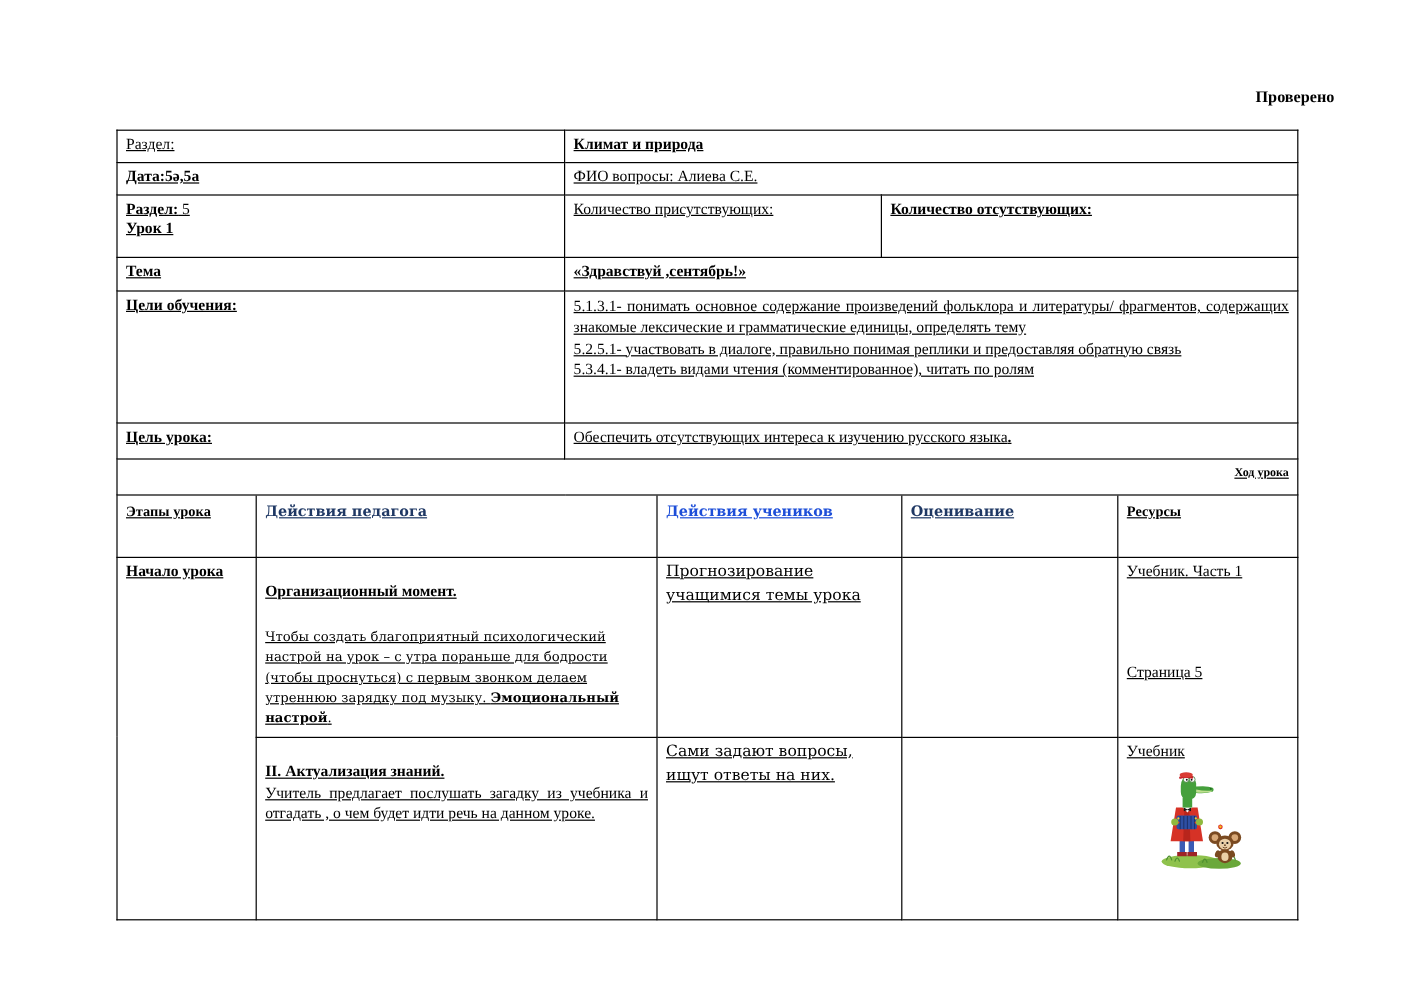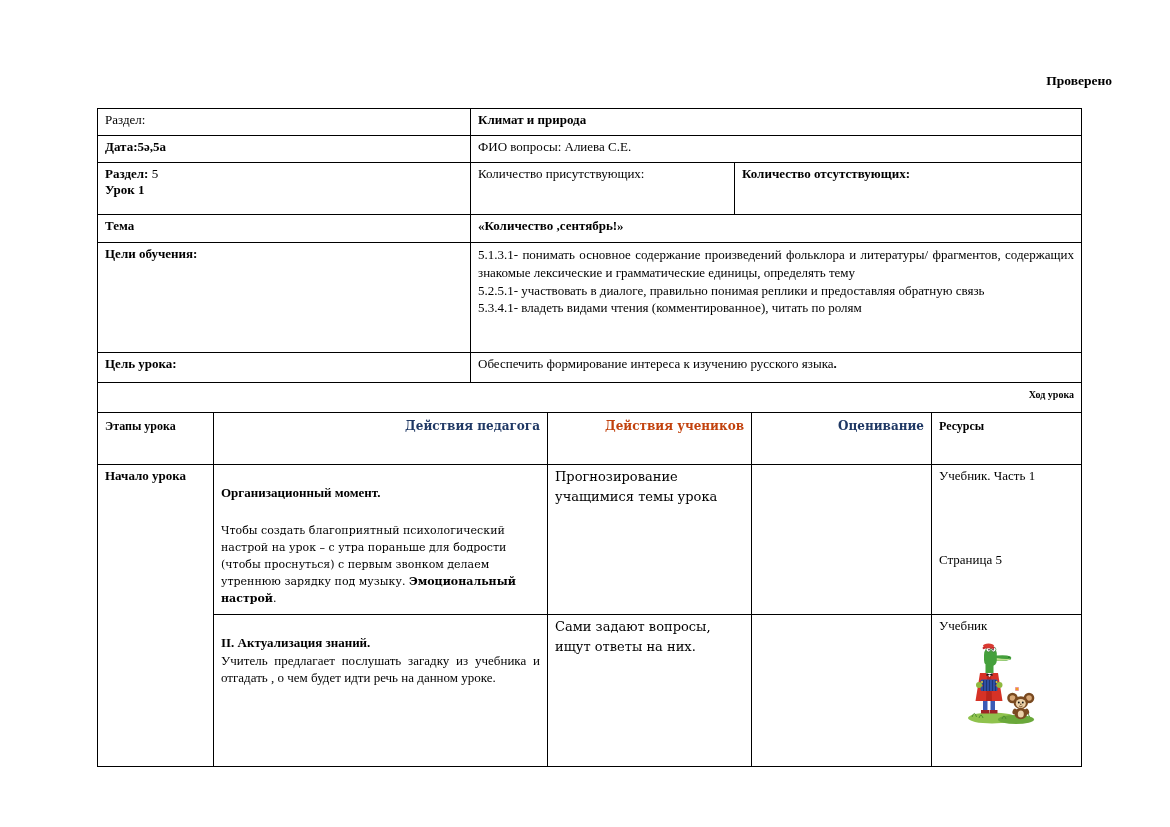--- a/index.html
+++ b/index.html
@@ -21,24 +21,25 @@
     position:absolute; left:97px; top:108px; width:984px;
   }
   table { border-collapse:collapse; table-layout:fixed; width:984px; }
   td {
     border:1px solid #000;
     vertical-align:top;
     padding:3px 7px 2px 7px;
     font-size:13px;
     line-height:1.25;
     overflow:hidden;
+    text-decoration:underline;
   }
   .main-table tr:first-child td { border-top:none; }
   .b { font-weight:bold; }
-  .c-blue { color:#1f3864;text-align:right; }
+  .c-blue { color:#1f3864; }
   .wide { font-family:"DejaVu Serif", serif; }
   .goal-line { text-align:justify; line-height:1.37; margin:0; }
   .hod-cell { text-align:right; font-weight:bold; padding-top:6px; font-size:10px; }
   .hdr { font-weight:bold; padding-top:6px; font-size:12px; }
   .teacher-p1 { font-weight:bold; margin:17px 0 0 0; }
   .teacher-p2 {
     font-family:"DejaVu Serif", serif;
     margin-top:21px; line-height:1.56; font-size:11px;
   }
   .teacher2-p2 { text-align:justify; line-height:1.32; margin-top:1px; }
@@ -75,53 +76,53 @@
       <tr style="height:52px">
         <td>
           <div><span class="b">Раздел:</span> <span>5</span></div>
           <div class="class-line2">Урок 1</div>
         </td>
         <td>Количество присутствующих:</td>
         <td class="b">Количество отсутствующих:</td>
       </tr>
       <tr style="height:28px">
         <td class="b">Тема</td>
-        <td colspan="2" class="b">«Количество ,сентябрь!»</td>
+        <td colspan="2" class="b">«Здравствуй ,сентябрь!»</td>
       </tr>
       <tr style="height:110px">
         <td class="b">Цели обучения:</td>
         <td colspan="2">
           <p class="goal-line">5.1.3.1- понимать основное содержание произведений фольклора и литературы/ фрагментов, содержащих знакомые лексические и грамматические единицы, определять тему</p>
           <p class="goal-line">5.2.5.1- участвовать в диалоге, правильно понимая реплики и предоставляя обратную связь</p>
           <p class="goal-line">5.3.4.1- владеть видами чтения (комментированное), читать по ролям</p>
         </td>
       </tr>
       <tr style="height:30px">
         <td class="b">Цель урока:</td>
-        <td colspan="2"><span>Обеспечить формирование интереса к изучению русского языка</span><span class="b">.</span></td>
+        <td colspan="2"><span>Обеспечить отсутствующих интереса к изучению русского языка</span><span class="b">.</span></td>
       </tr>
       <tr style="height:30px">
         <td colspan="3" class="hod-cell">Ход урока</td>
       </tr>
     </tbody>
       </table>
 
     <table class="main-table">
       <colgroup>
           <col style="width:116px">
           <col style="width:334px">
           <col style="width:204px">
           <col style="width:180px">
           <col style="width:150px">
         </colgroup>
       <tbody>
           <tr style="height:51px">
         <td class="hdr">Этапы урока</td>
         <td class="hdr c-blue wide" style="color: rgb(31, 56, 100);">Действия педагога</td>
-        <td class="hdr c-blue wide" style="color: #c2410c;">Действия учеников</td>
+        <td class="hdr c-blue wide" style="color: #1d4ed8;">Действия учеников</td>
         <td class="hdr c-blue wide" style="color: rgb(31, 56, 100);">Оценивание</td>
         <td class="hdr">Ресурсы</td>
       </tr>
       <tr style="height:150px">
         <td rowspan="2" class="b">Начало урока</td>
         <td>
           <p class="teacher-p1">Организационный момент.</p>
           <p class="teacher-p2"><span>Чтобы создать благоприятный психологический настрой на урок – с утра пораньше для бодрости (чтобы проснуться) с первым звонком делаем утреннюю зарядку под музыку. </span><span class="b">Эмоциональный настрой</span><span>.</span></p>
         </td>
         <td class="students-txt">Прогнозирование учащимися темы урока</td>

